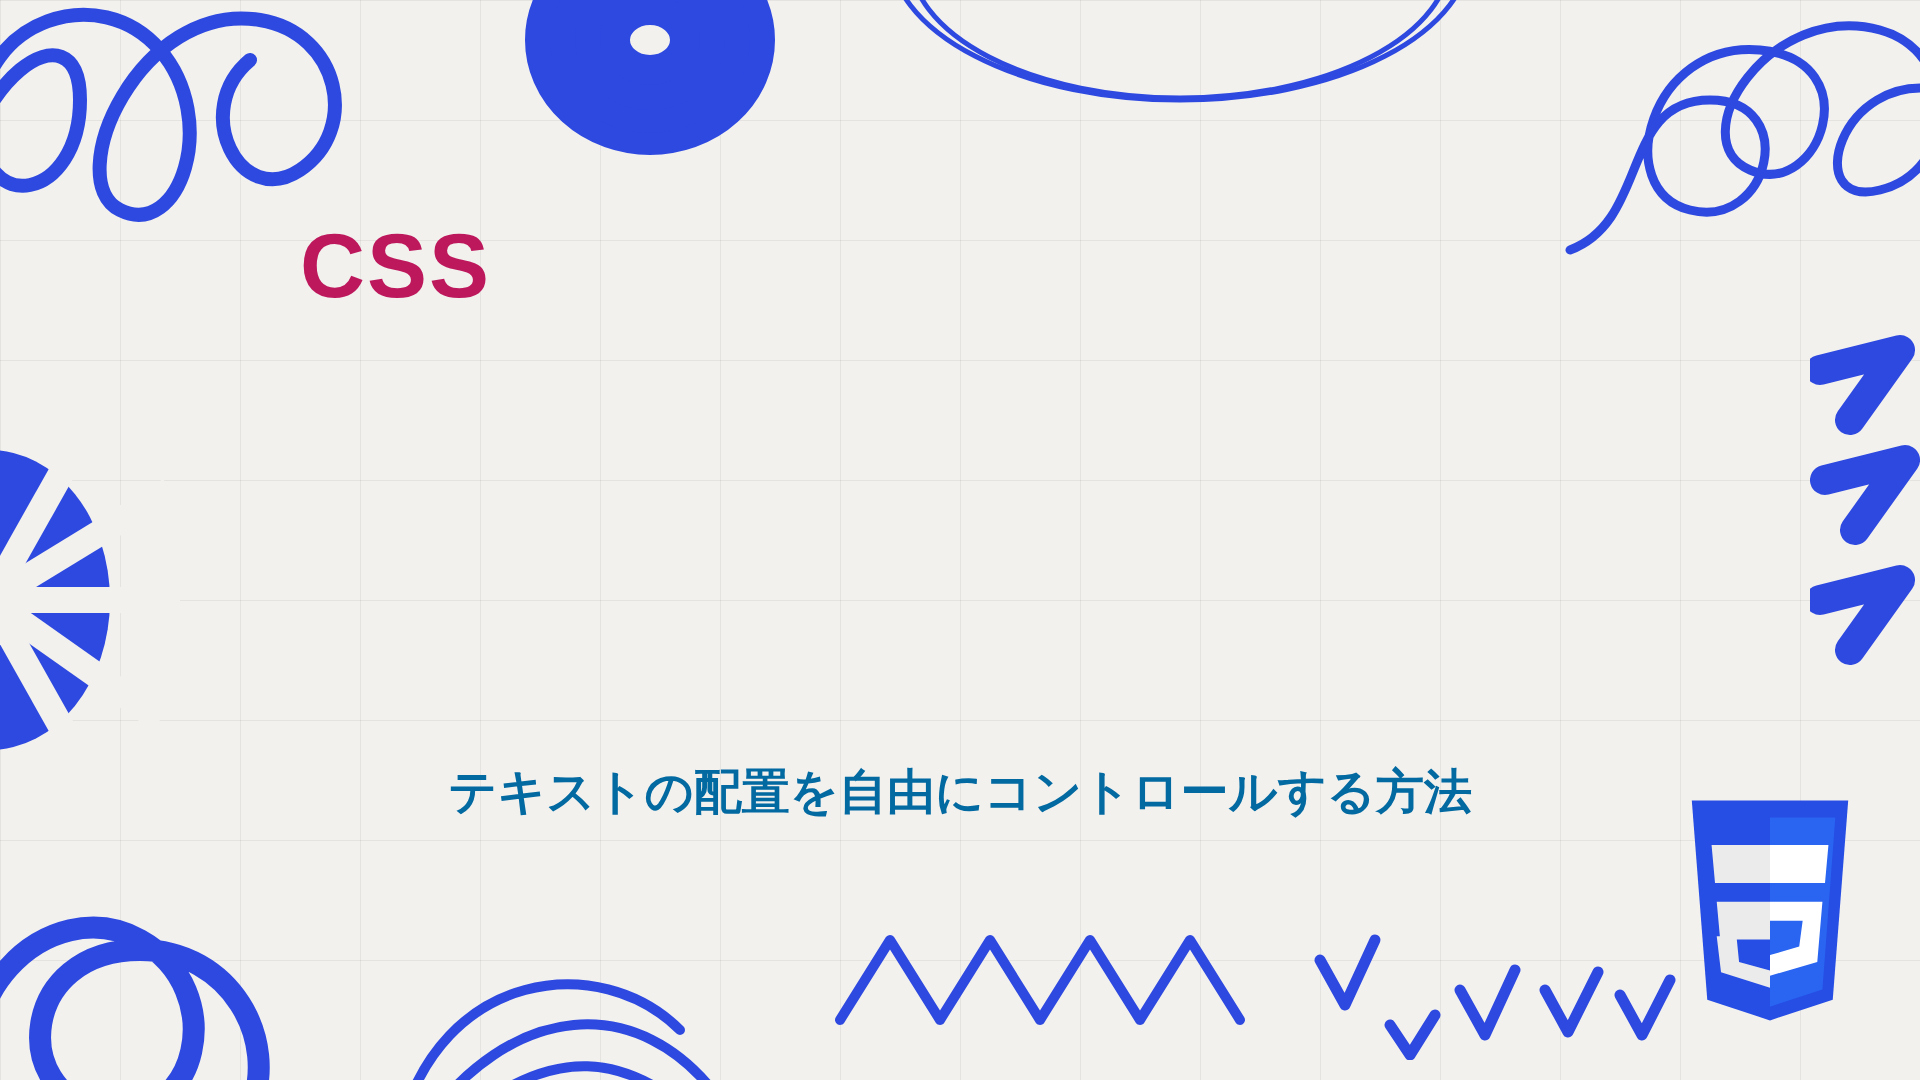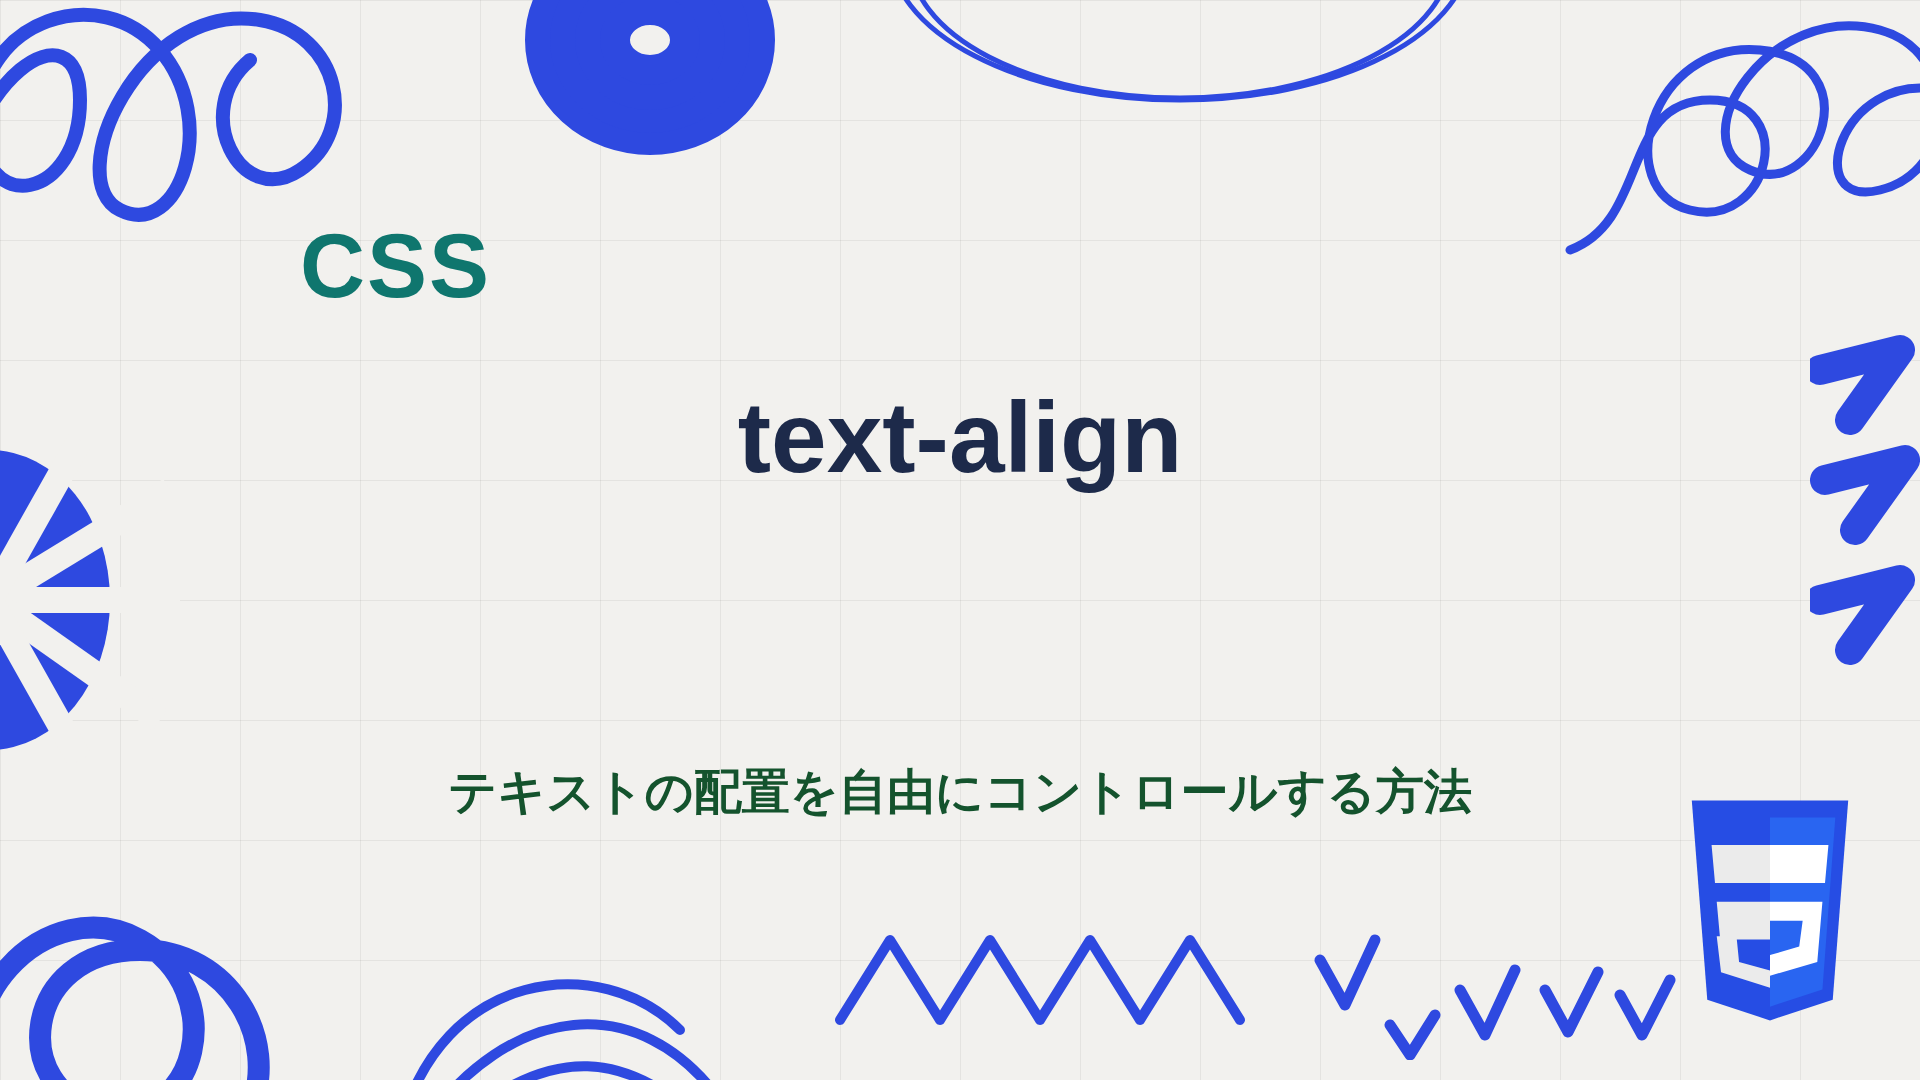--- a/index.html
+++ b/index.html
@@ -16,21 +16,21 @@
       linear-gradient(to right, rgba(0,0,0,0.06) 1px, transparent 1px),
       linear-gradient(to bottom, rgba(0,0,0,0.06) 1px, transparent 1px);
     background-size: 120px 120px;
   }
 
   .content { position: absolute; inset: 0; }
 
   .label-css {
     position: absolute;
     left: 300px; top: 215px;
-    color: #0f766e;
+    color: #be185d;
     font-weight: 900;
     font-size: 90px;
     letter-spacing: 2px;
   }
 
   .title {
     position: absolute;
     left: 50%; transform: translateX(-50%);
     top: 360px;
     color: #1d2a4a;
@@ -38,21 +38,21 @@
     font-size: 100px;
     text-align: center;
     line-height: 1.55;
     white-space: nowrap;
   }
 
   .subtitle {
     position: absolute;
     left: 50%; transform: translateX(-50%);
     top: 760px;
-    color: #14532d;
+    color: #0369a1;
     font-weight: 800;
     font-size: 48px;
     text-align: center;
     white-space: nowrap;
   }
 
   
   .deco { position: absolute; }
   .deco svg { display: block; }
   .stroke-blue { stroke: #2e49e0; fill: none; stroke-linecap: round; stroke-linejoin: round; }
@@ -172,18 +172,18 @@
       <path fill="#264de4" d="M37 0 L219 0 L201 232 L128 256 L55 232 Z"></path>
       <path fill="#2965f1" d="M128 20 L204 20 L189 220 L128 240 Z"></path>
       <path fill="#ebebeb" d="M128 52 L60 52 L64 96 L128 96 Z M128 118 L66 118 L70 162 L128 162 Z M128 198 L92 188 L89 158 L66 158 L71 200 L128 218 Z"></path>
       <path fill="#ffffff" d="M128 52 L196 52 L192 96 L128 96 Z M128 118 L189 118 L183 188 L128 204 L128 180 L162 170 L166 140 L128 140 Z"></path>
     </svg>
   </div>
 
   <div class="label-css">CSS</div>
 
   <div class="title">
-    <span>text-align</span><br>
+    <br>
   </div>
 
   <div class="subtitle">テキストの配置を自由にコントロールする方法</div>
 
 </div>
 
 </body></html>

